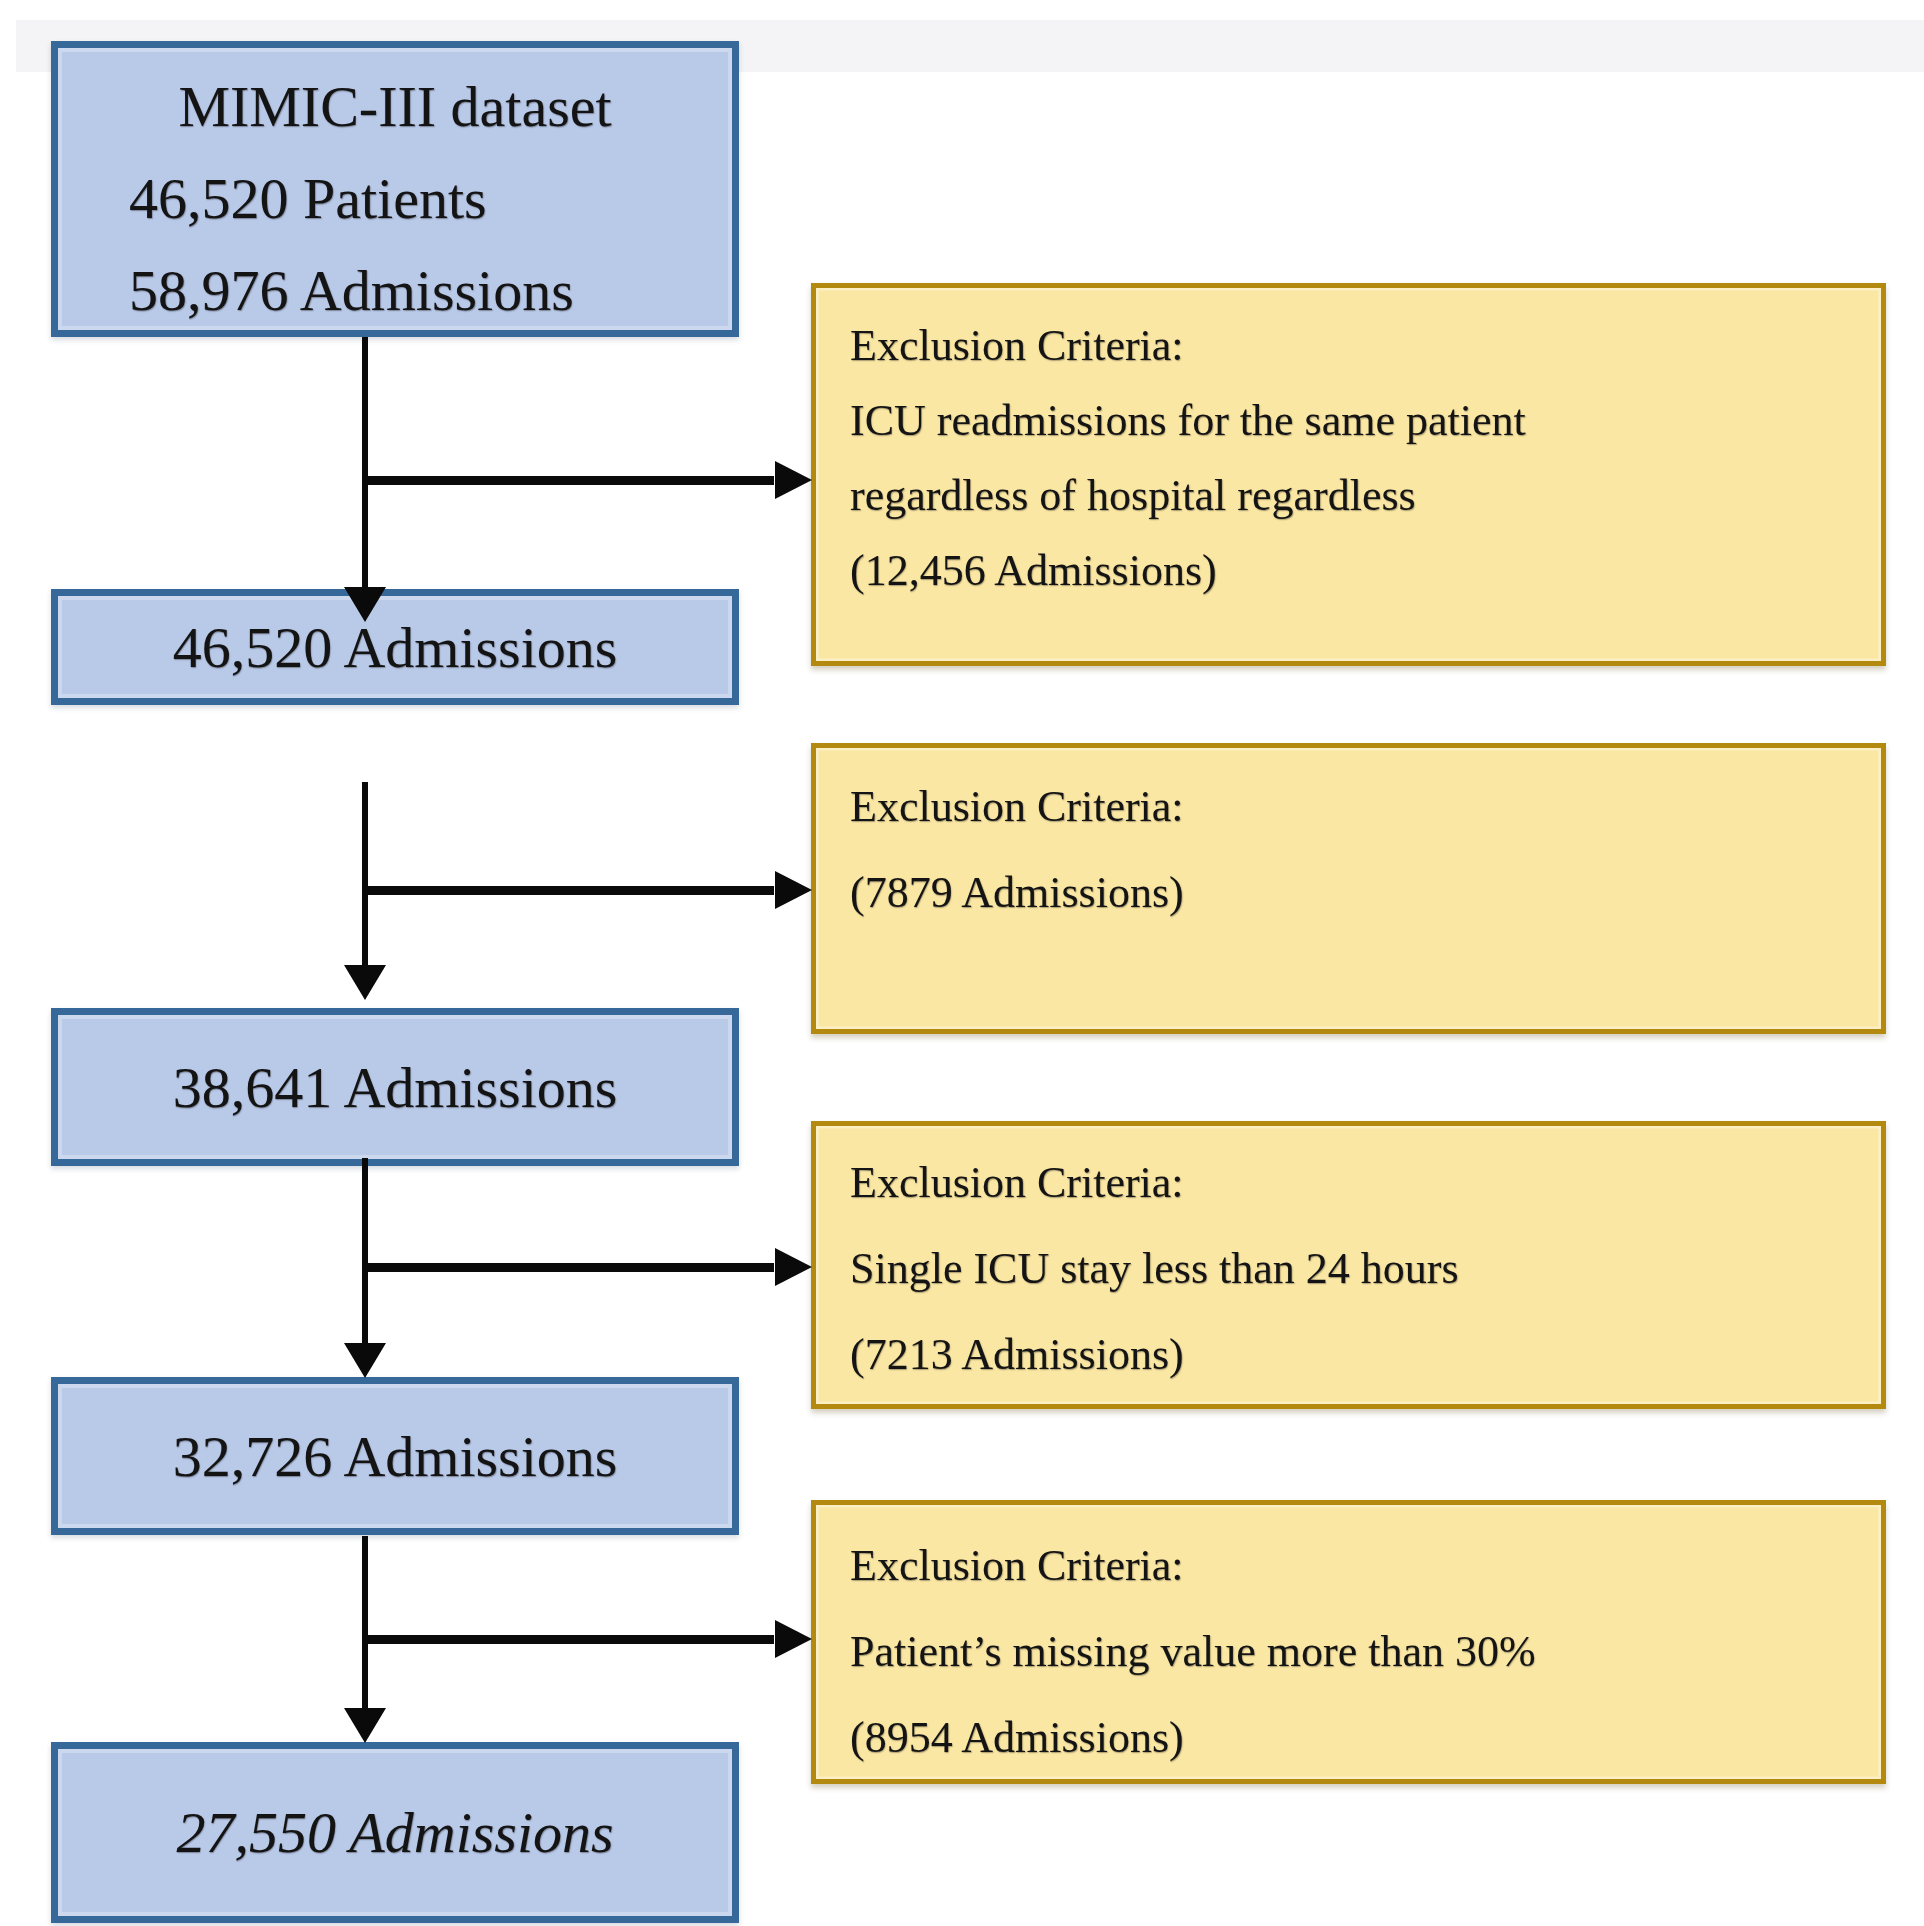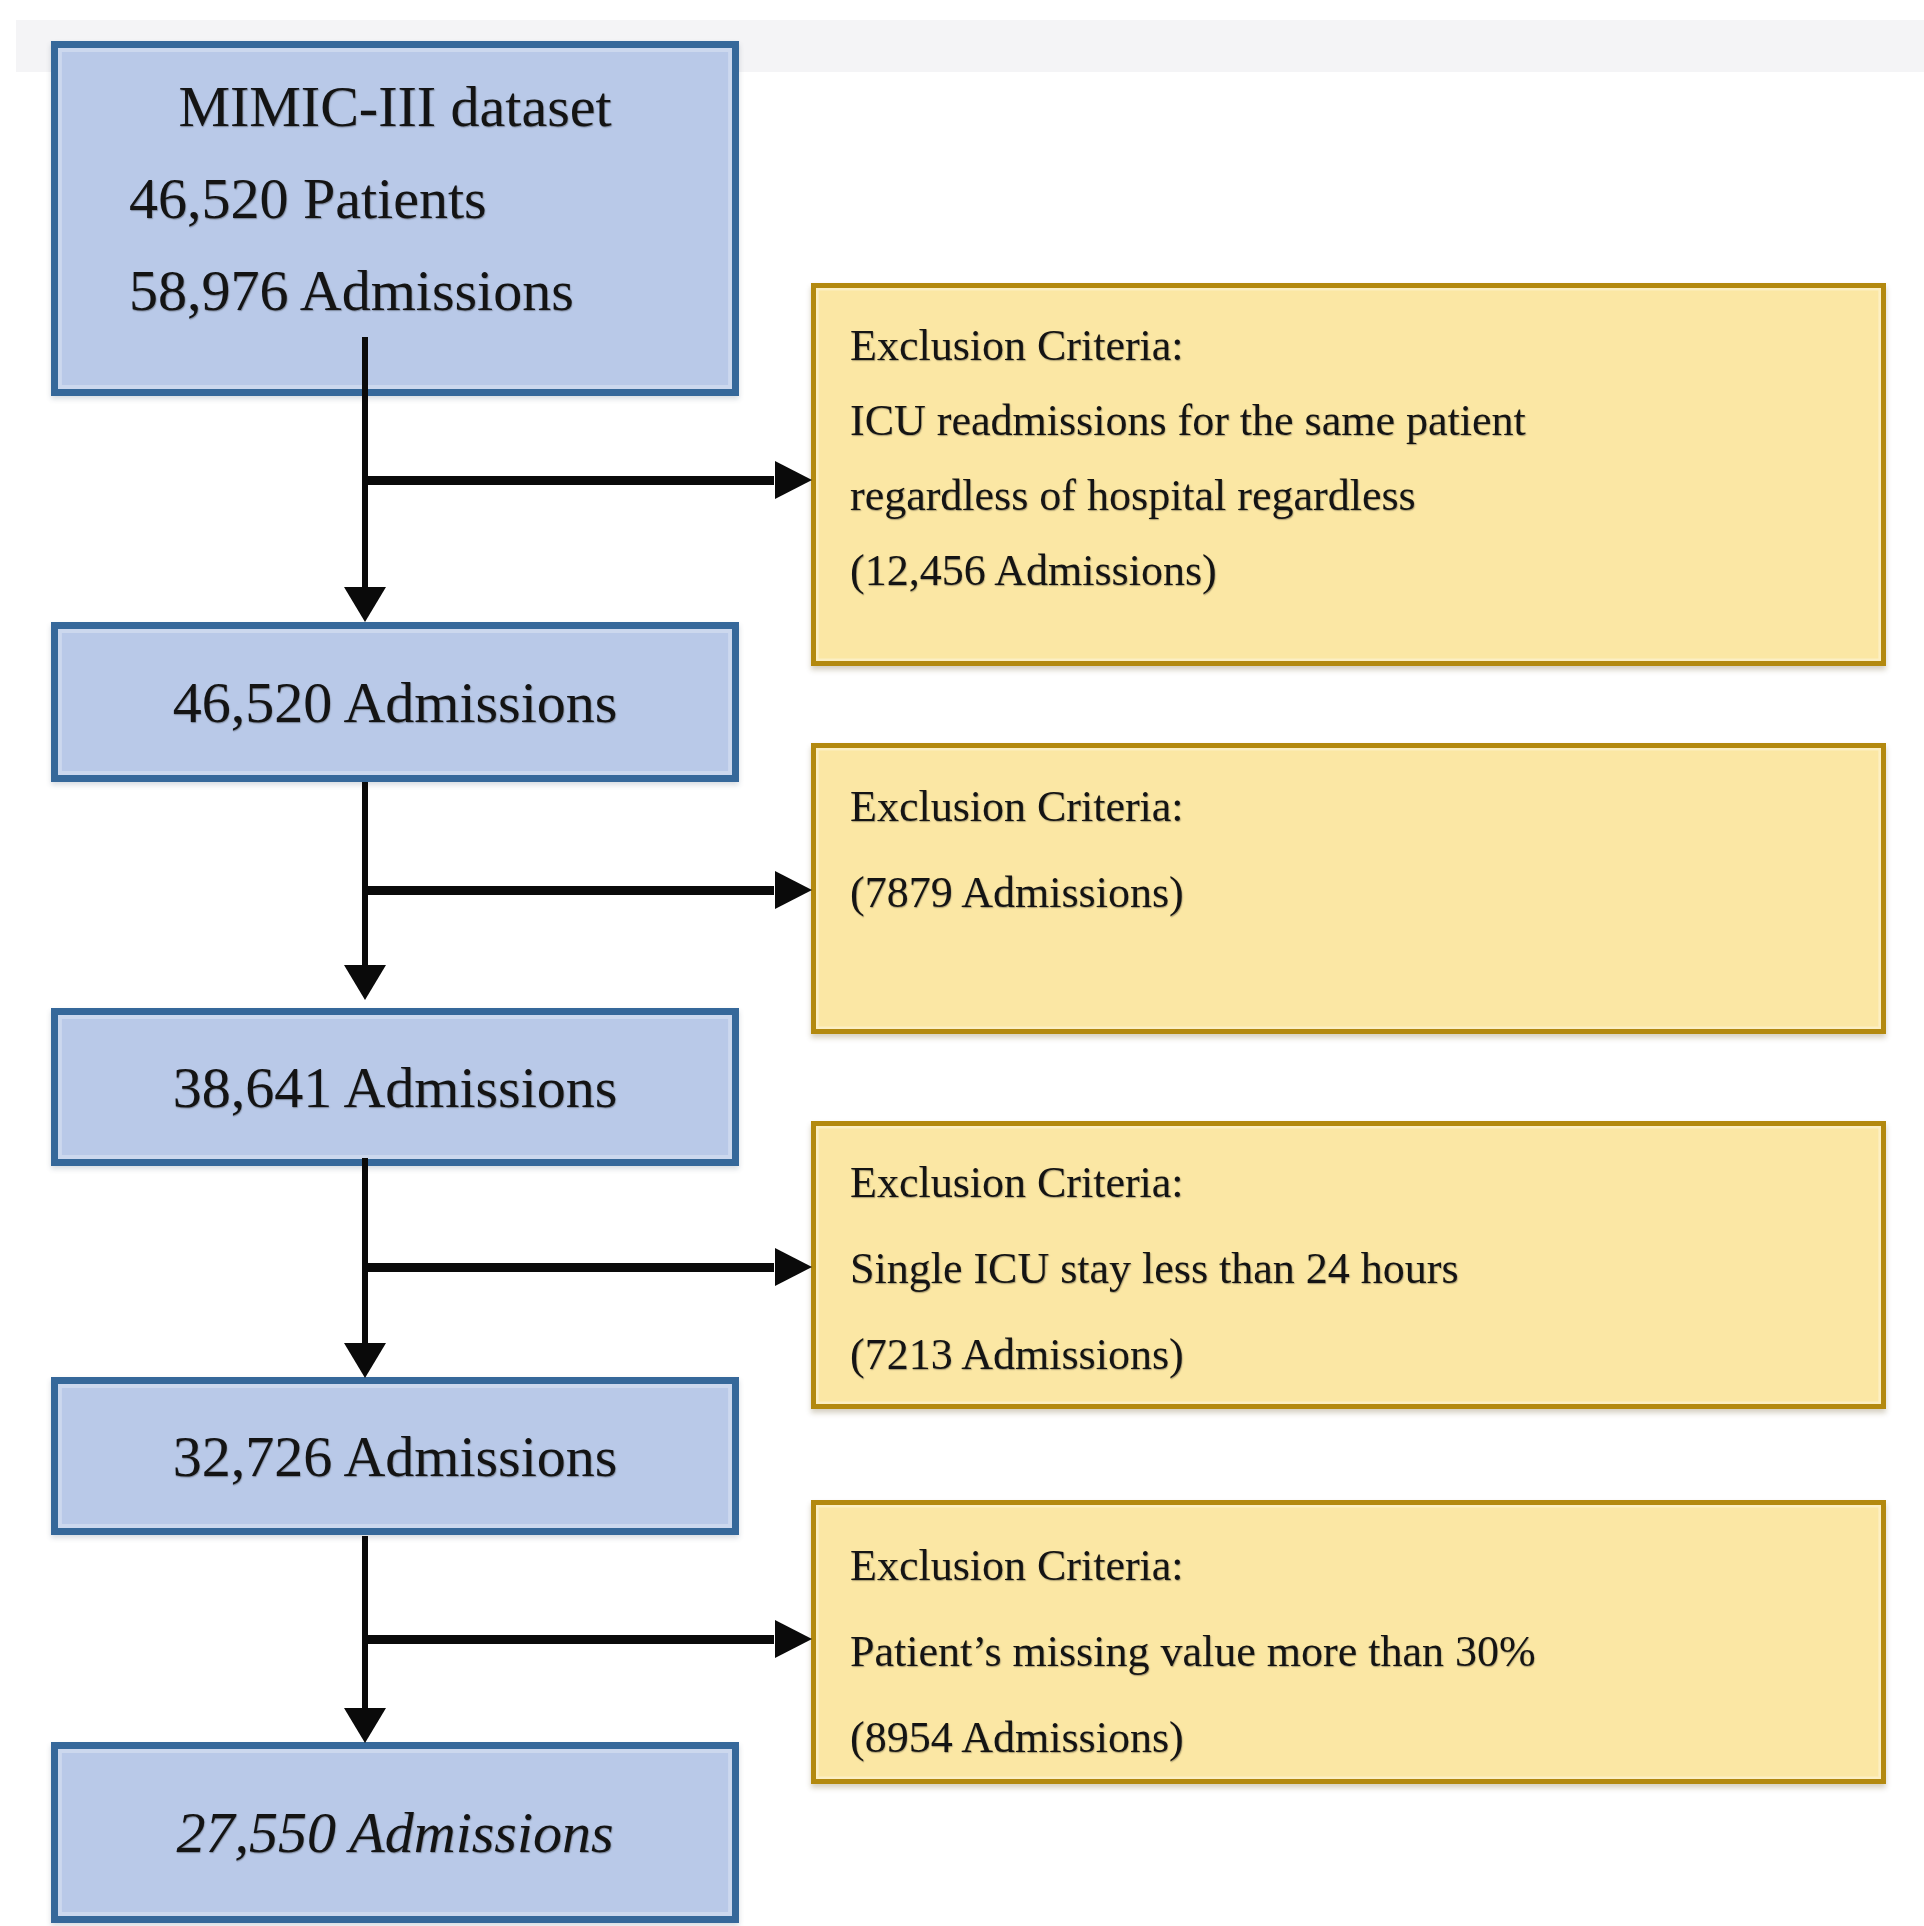--- a/index.html
+++ b/index.html
@@ -29,29 +29,29 @@
     position: absolute;
     left: 51px;
     width: 688px;
     box-sizing: border-box;
     background: var(--blueFill, #b9c9e8);
     border: 7.9px solid var(--blueBorder, #36689a);
     box-shadow: inset 0 0 0 3.9px rgba(255,255,255,0.28), 0 3.3px 5.2px rgba(40,60,90,0.18);
     font-size: 58px;
     text-shadow: 0.7px 1.3px 1.3px rgba(0,0,0,0.35);
   }
-  .bb1 { top: 41px;  height: 355px; line-height: 92px; padding-top: 13px; }
+  .bb1 { top: 41px;  height: 296px; line-height: 92px; padding-top: 13px; }
   .bb1 .line-center { text-align: center; }
   .bb1 .line-indent { padding-left: 71px; }
   .bbox.single {
     display: flex;
     align-items: center;
     justify-content: center;
   }
-  .bb2 { top: 622px;  height: 160px; }
+  .bb2 { top: 589px;  height: 116px; }
   .bb3 { top: 1000px; height: 158px; margin-top: 8px; }
   .bb4 { top: 1377px; height: 158px; }
   .bb5 { top: 1742px; height: 181px; font-style: italic; }
 
   
   .ybox {
     position: absolute;
     left: 811px;
     width: 1075px;
     box-sizing: border-box;

